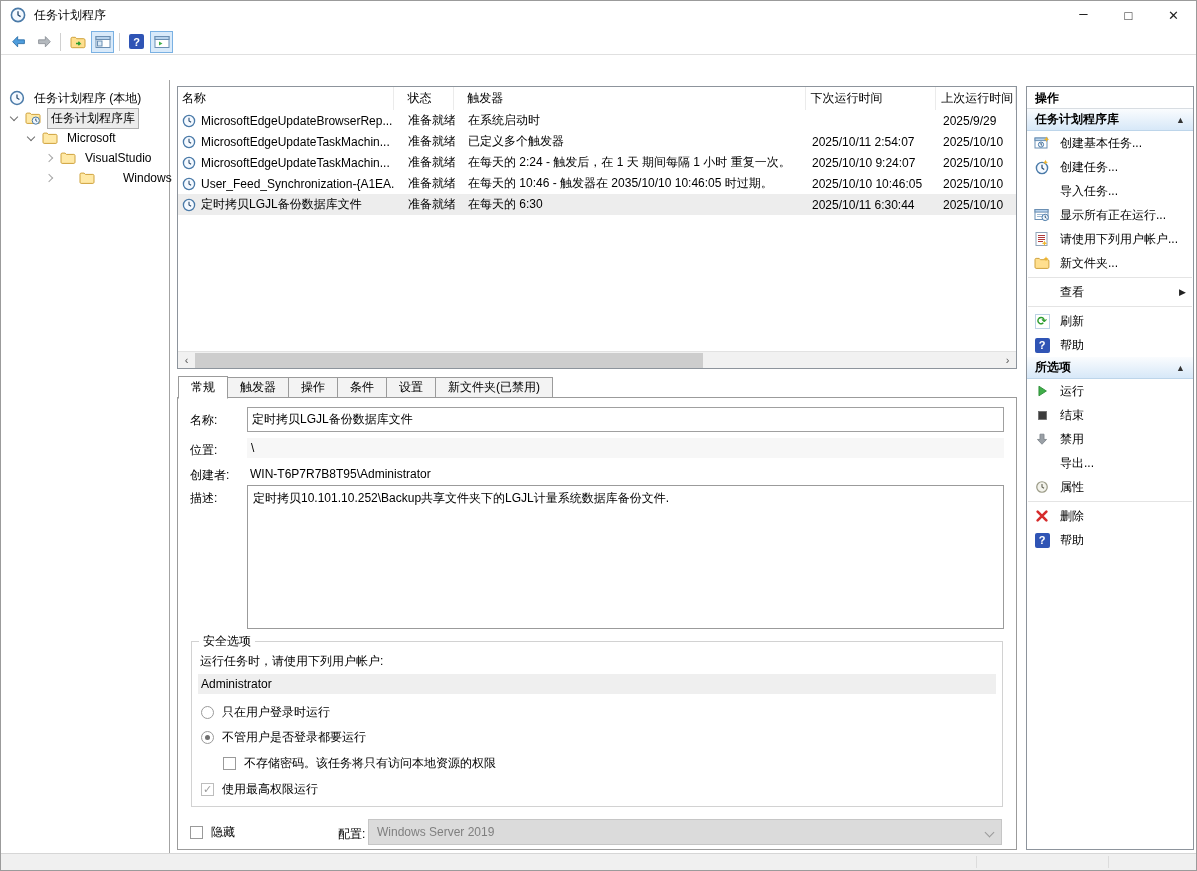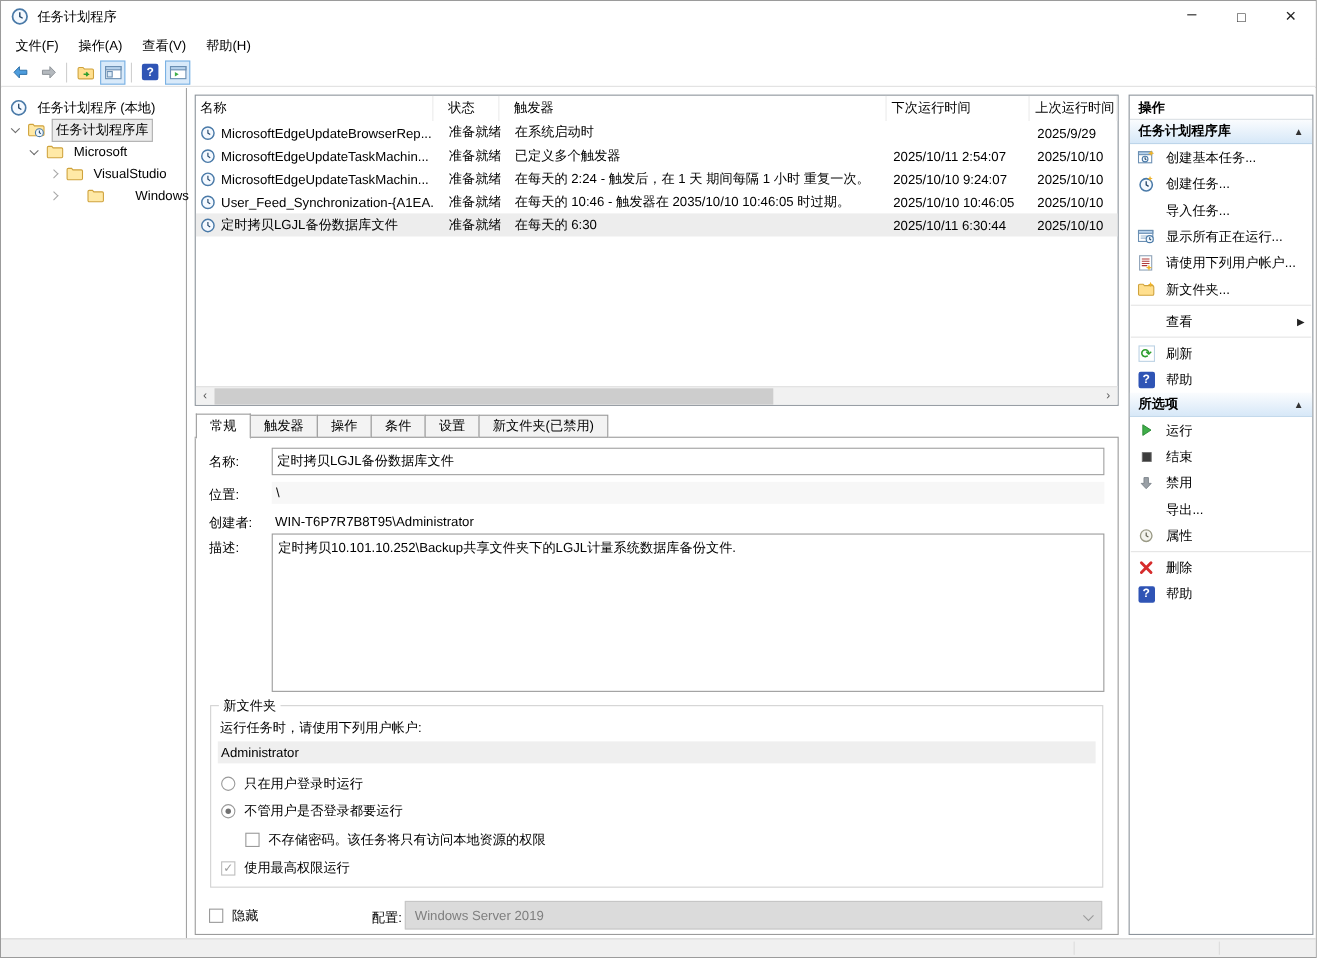--- a/index.html
+++ b/index.html
@@ -106,26 +106,20 @@
           <path d="M8 4.2V8l2.6 1.6" stroke="#25476b" stroke-width="1.3" fill="none"></path>
         </svg>
     </span>
     <span class="title-text">任务计划程序</span>
     <span class="tb-spacer"></span>
     <div class="win-btn min">–</div>
     <div class="win-btn">□</div>
     <div class="win-btn">✕</div>
   </div>
 
-  <div class="menubar">
-    <span class="menu-item">文件(F)</span>
-    <span class="menu-item">操作(A)</span>
-    <span class="menu-item">查看(V)</span>
-    <span class="menu-item">帮助(H)</span>
-  </div>
 
   <div class="toolbar">
     <div class="tb-btn">
       <span>
           <svg viewBox="0 0 20 20" width="18" height="18">
             <path d="M8.5 4 3 9.7l5.5 5.7v-3.6h7.5v-4.2H8.5z" fill="#4e9ddd" stroke="#2f70a8"></path>
           </svg>
         </span>
     </div>
     <div class="tb-btn">
@@ -329,21 +323,21 @@
         <span class="fld-label" style="top:44px;">位置:</span>
         <div class="flatbar" style="top:40px;">\</div>
 
         <span class="fld-label" style="top:69px;">创建者:</span>
         <span class="plain-value" style="top:69px;">WIN-T6P7R7B8T95\Administrator</span>
 
         <span class="fld-label" style="top:92px;">描述:</span>
         <div class="descbox">定时拷贝10.101.10.252\Backup共享文件夹下的LGJL计量系统数据库备份文件.</div>
 
         <div class="secbox">
-          <span class="secbox-legend">新文件夹</span>
+          <span class="secbox-legend">安全选项</span>
           <span style="position:absolute; left:8px; top:11px;">运行任务时，请使用下列用户帐户:</span>
           <div class="acct-bar">Administrator</div>
           <div class="opt-row" style="left:9px; top:62px;">
             <span class="radio"></span>
             <span>只在用户登录时运行</span>
           </div>
           <div class="opt-row" style="left:9px; top:87px;">
             <span class="radio on"></span>
             <span>不管用户是否登录都要运行</span>
           </div>

